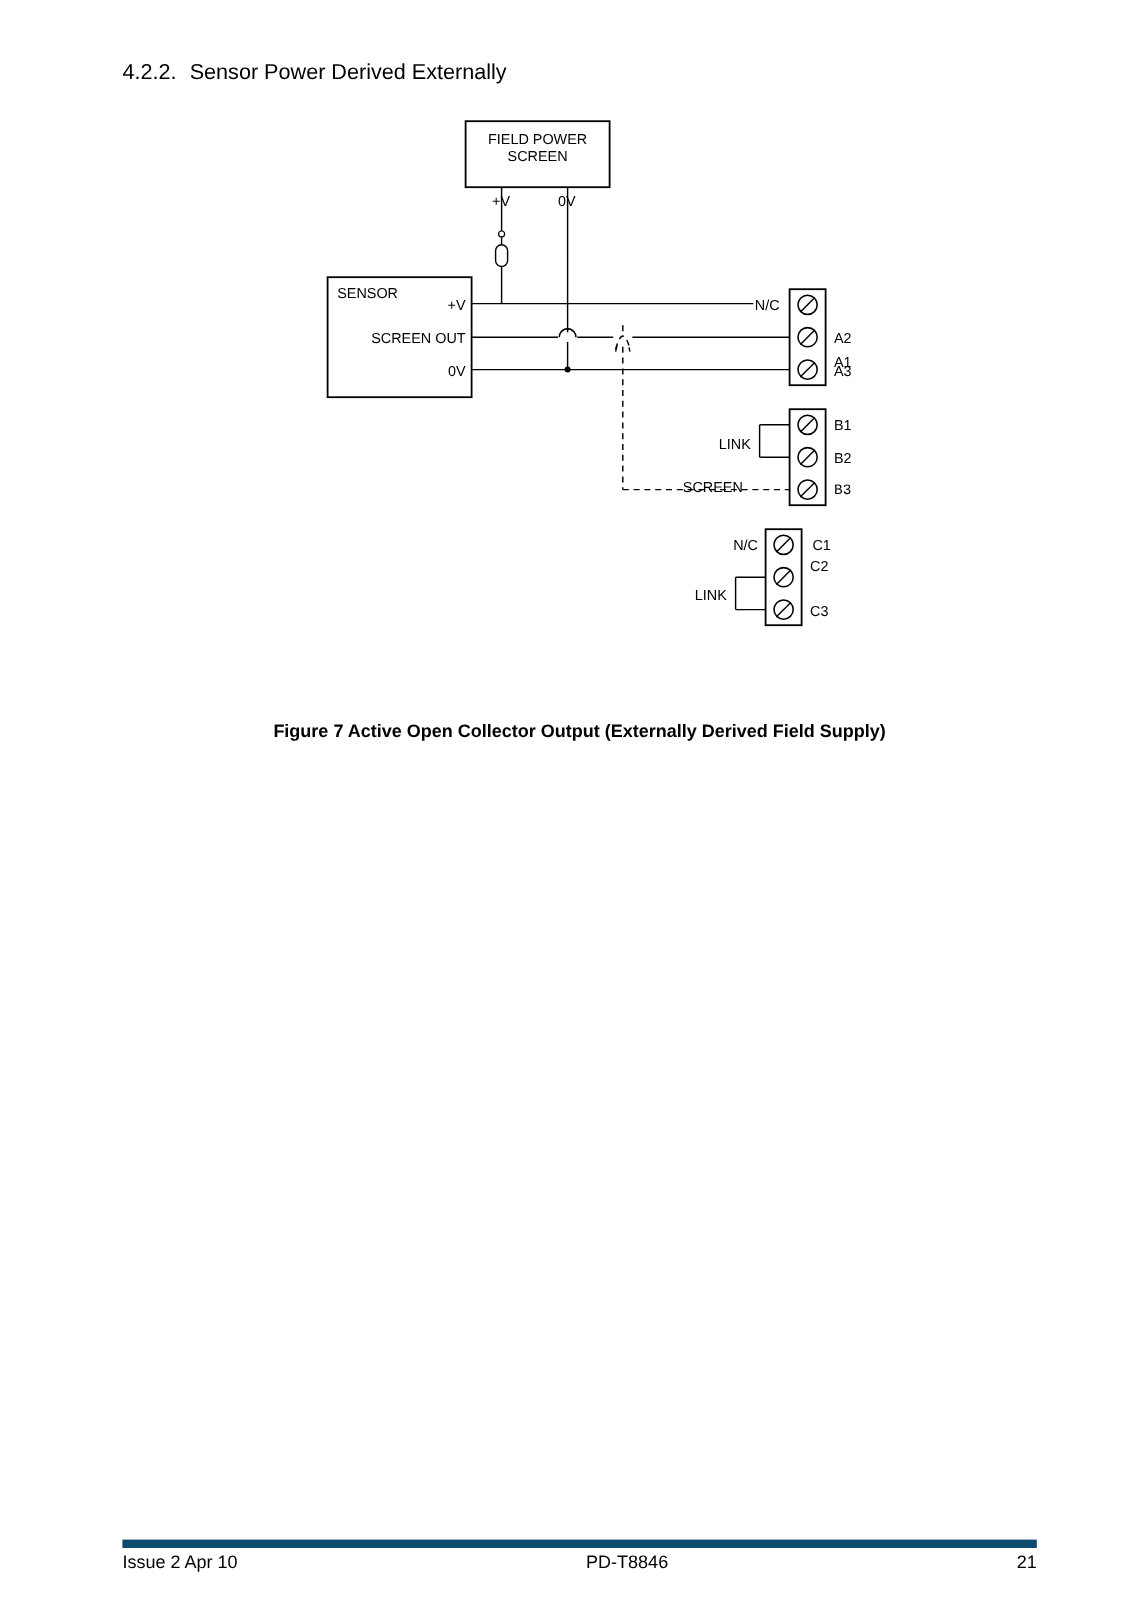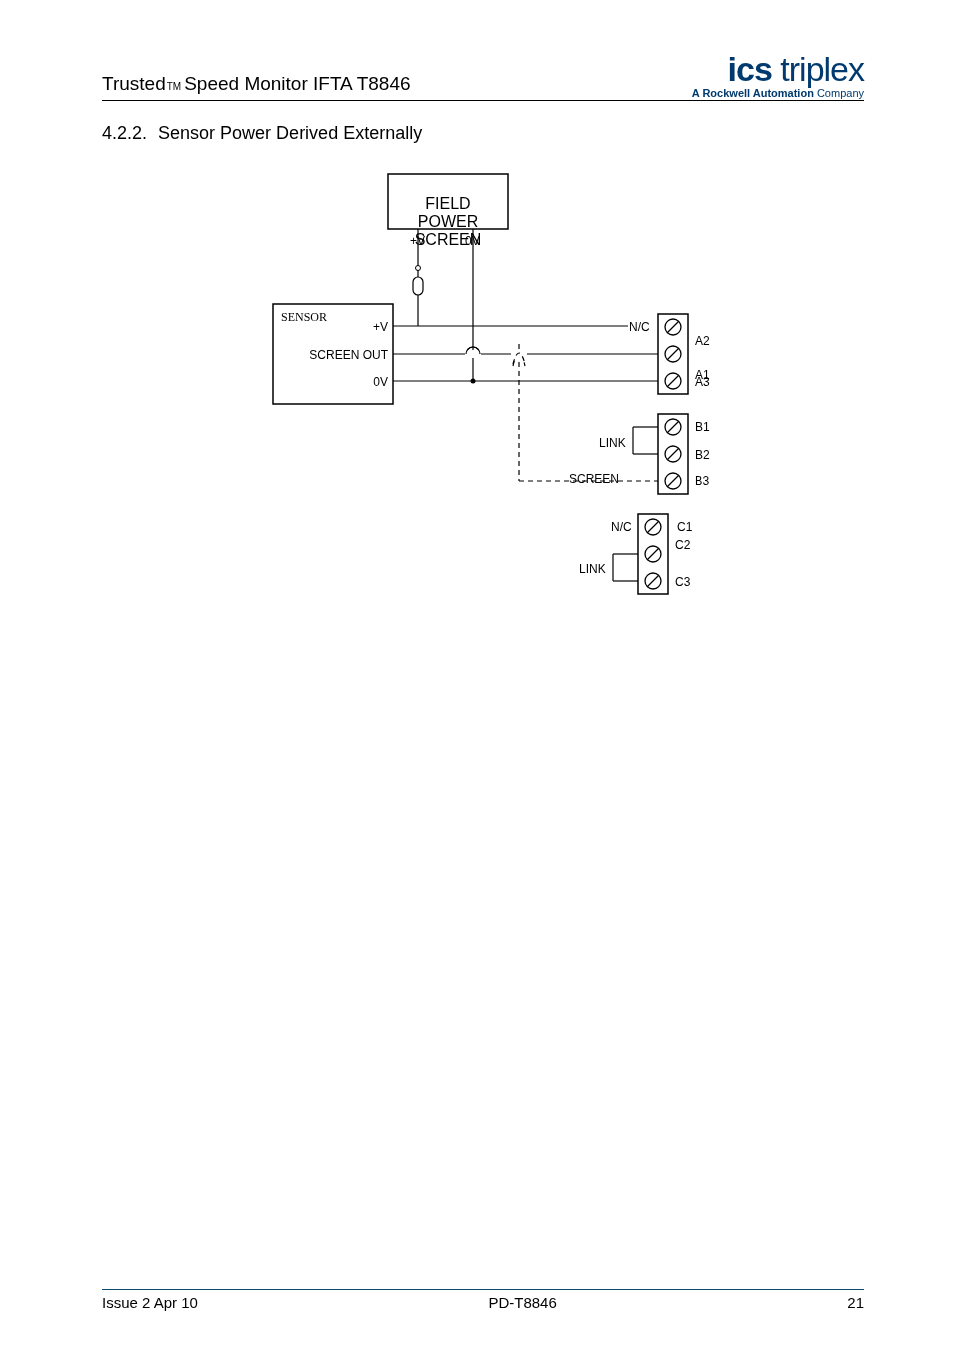--- a/index.html
+++ b/index.html
@@ -16,49 +16,34 @@
     .logo-sub .rockwell { font-weight: 900; }
     .logo-sub .co { font-weight: 400;}
 
     .section-heading { font-size: 18px; margin-bottom: 12px;}
     .section-num { margin-right: 6px;}
     .body-text { font-size: 15px; line-height: 1.3; text-align: justify; margin-bottom: 30px;}
 
     .diagram-wrap { position: relative; width: 540px; height: 500px; margin: 20px auto 10px auto; font-family: Arial, sans-serif; font-size: 12px;}
     .diagram-wrap svg { position: absolute; left: 0; top: 0; }
     .label { position: absolute; font-size: 12px; white-space: nowrap;}
-    .box-label { position:absolute; font-size:16px;margin-top:13px; }
+    .box-label { position:absolute; font-size:12px; }
     .fig-caption { font-weight: bold; text-align: center; font-size: 15px; margin-top: 10px;}
 
-    .footer { position: absolute; bottom: 40px; left: 102px; right: 90px; border-top: 1px solid #0c4a6e; padding-top: 4px; display: flex; justify-content: space-between; font-size: 15px;}
+    .footer { position: absolute; bottom: 40px; left: 102px; right: 90px; border-top: 7px solid #0c4a6e; padding-top: 4px; display: flex; justify-content: space-between; font-size: 15px;}
 
     .terminal { stroke:#000; stroke-width:1.3; fill:#fff;}
     .tline { stroke:#000; stroke-width:1.2; fill:none;}
     .tdash { stroke:#000; stroke-width:1.2; fill:none; stroke-dasharray: 5 4;}
     .tbox { stroke:#000; stroke-width:1.5; fill:#fff;}
   </style>
 </head>
 <body>
 
 <div class="page">
-  <div class="header">
-    <div class="header-title">
-      <span>Trusted</span>
-      <span class="tm">TM</span>
-      <span>Speed Monitor IFTA T8846</span>
-    </div>
-    <div class="logo">
-      <div class="logo-top">
-        <span class="bold">ics</span><span> triplex</span>
-      </div>
-      <div class="logo-sub">
-        <span>A </span><span class="rockwell">Rockwell Automation</span><span class="co"> Company</span>
-      </div>
-    </div>
-  </div>
 
   <div class="section-heading">
     <span class="section-num">4.2.2.</span>
     <span>Sensor Power Derived Externally</span>
   </div>
 
 
   <div class="diagram-wrap">
     <svg width="540" height="500" viewBox="0 0 540 500">
 
@@ -128,43 +113,44 @@
       <line x1="400" y1="417" x2="425" y2="417" class="tline"></line>
     </svg>
 
     <div class="box-label" style="left:188px; top:18px; text-align:center; width:94px;">
       <div>FIELD POWER</div>
       <div>SCREEN</div>
     </div>
     <div class="label" style="left:197px; top:70px;">+V</div>
     <div class="label" style="left:252px; top:70px;">0V</div>
 
-    <div class="label" style="left:68px; top:146px;font-family:Liberation Serif, serif;">SENSOR</div>
+    <div class="label" style="left:68px; top:146px;">SENSOR</div>
     <div class="label" style="left:155px; top:156px; text-align:right; width:22px; left:auto; right:365px;">+V</div>
     <div class="label" style="right:365px; top:184px; text-align:right;">SCREEN OUT</div>
     <div class="label" style="right:365px; top:211px; text-align:right;">0V</div>
 
     <div class="label" style="left:416px; top:156px;">N/C</div>
 
     <div class="label" style="left:482px; top:156px;margin-top:48px;">A1</div>
-    <div class="label" style="left:482px; top:170px;">A2</div>
+    <div class="label" style="left:482px; top:184px;">A2</div>
     <div class="label" style="left:482px; top:211px;">A3</div>
 
     <div class="label" style="left:386px; top:272px;">LINK</div>
     <div class="label" style="left:356px; top:308px;">SCREEN</div>
     <div class="label" style="left:482px; top:256px;">B1</div>
     <div class="label" style="left:482px; top:284px;">B2</div>
     <div class="label" style="left:482px; top:311px;font-family:Liberation Mono, monospace;">B3</div>
 
     <div class="label" style="left:398px; top:356px;">N/C</div>
     <div class="label" style="left:366px; top:398px;">LINK</div>
     <div class="label" style="left:464px; top:356px;">C1</div>
     <div class="label" style="left:462px; top:374px;">C2</div>
     <div class="label" style="left:462px; top:411px;">C3</div>
   </div>
 
+  <div class="fig-caption">Figure 7 Active Open Collector Output (Externally Derived Field Supply)</div>
 
   <div class="footer">
     <span>Issue 2 Apr 10</span>
     <span>PD-T8846</span>
     <span>21</span>
   </div>
 </div>
 
 </body></html>

